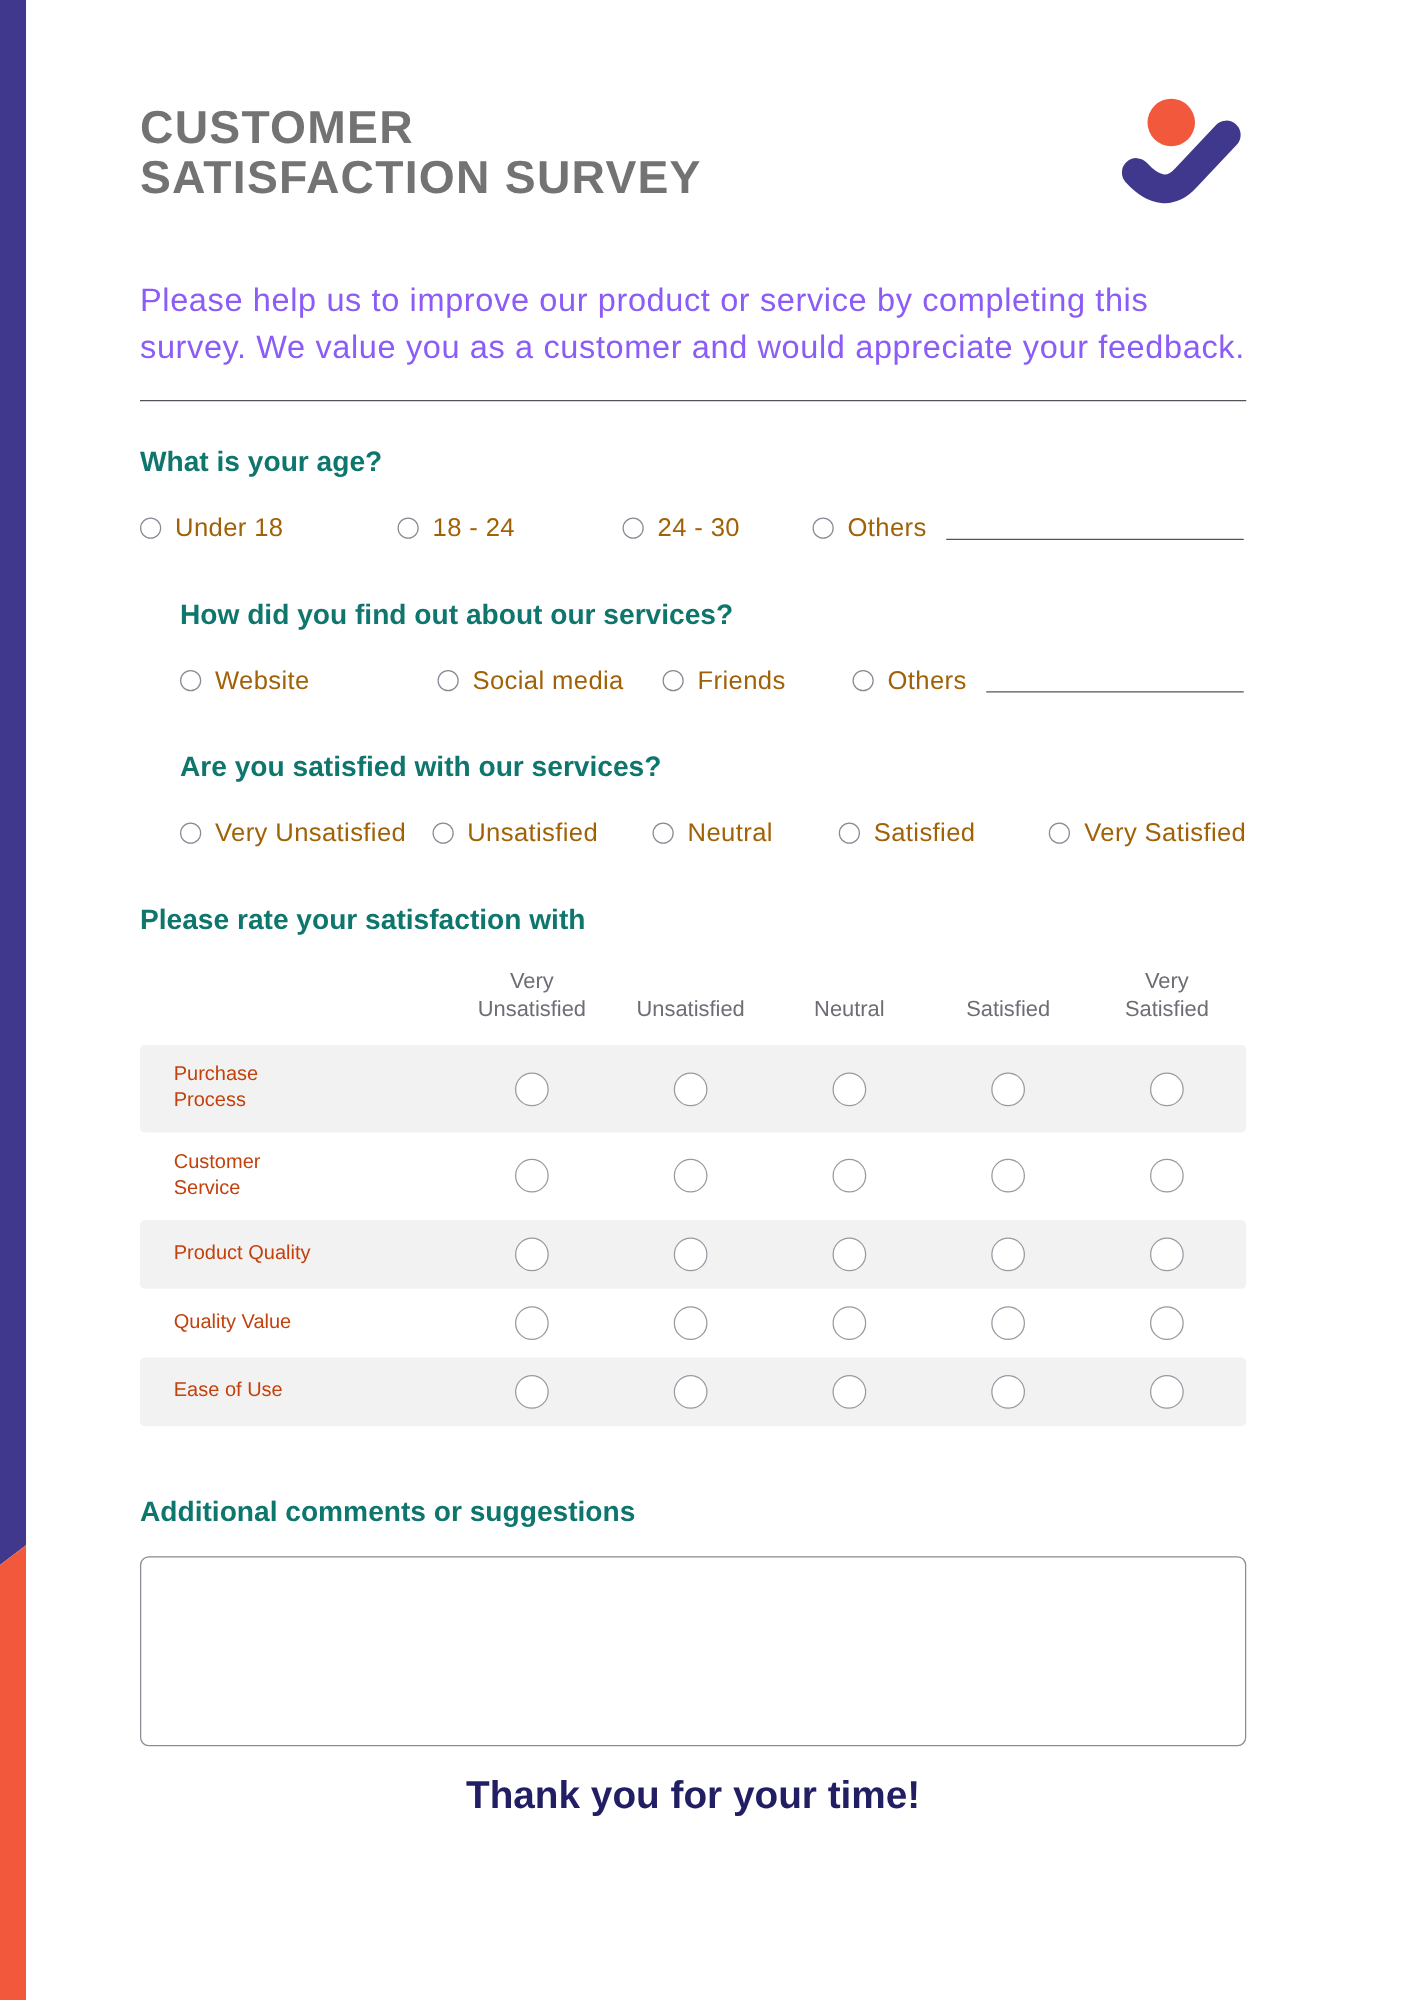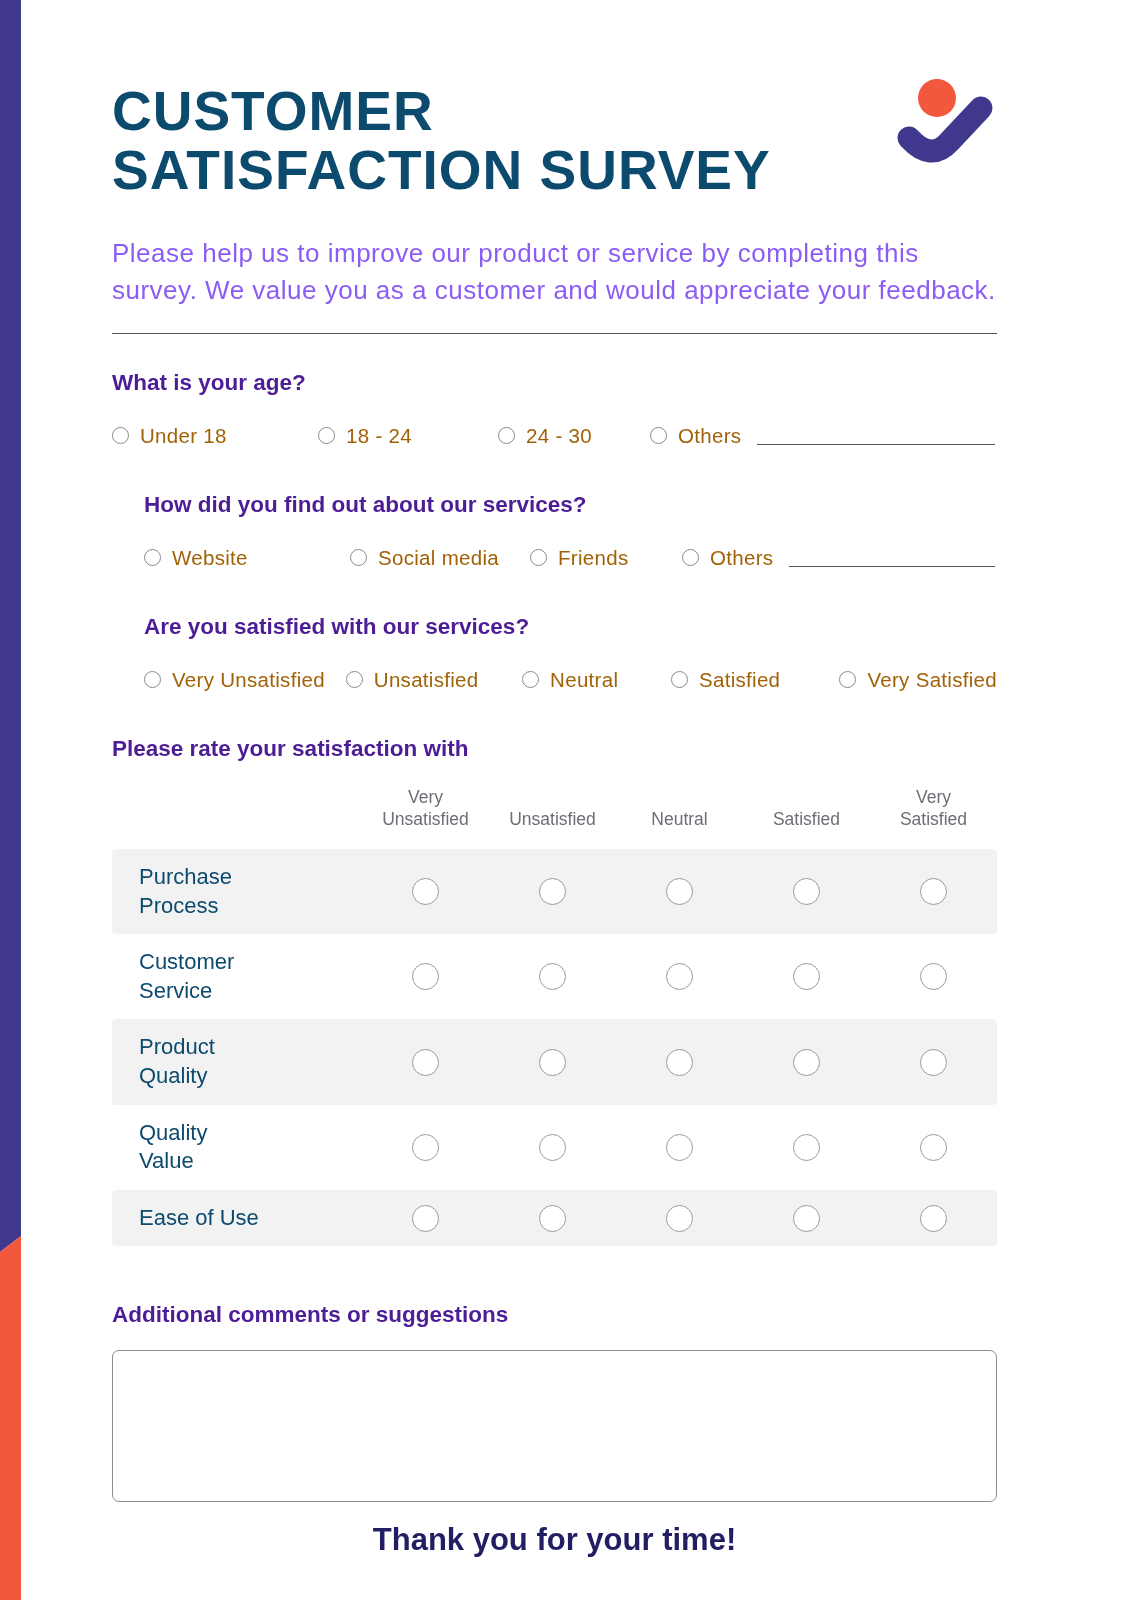--- a/index.html
+++ b/index.html
@@ -19,49 +19,49 @@
     top: 0; height: 1252px; background: #3f388c;
     clip-path: polygon(0 0, 100% 0, 100% calc(100% - 16px), 0 100%);
   }
   .stripe-orange {
     top: 1236px; height: 364px; background: #f2593c;
     clip-path: polygon(0 16px, 100% 0, 100% 100%, 0 100%);
   }
   .content { position: relative; margin-left: 112px; width: 885px; padding-top: 82px; }
 
   .header-row { display: flex; justify-content: space-between; align-items: flex-start; }
-  h1.title { color: #0c4a6e; font-size: 55px; line-height: 1.08; letter-spacing: 1px; font-weight: bold; }
+  h1.title { color: #737373; font-size: 37px; line-height: 1.08; letter-spacing: 1px; font-weight: bold; }
   h1.title span { display: block; }
   .logo { width: 104px; height: 112px; flex: 0 0 auto; margin-top: -6px; }
 
   .intro { margin-top: 34px; color: #8b5cf6; font-size: 26px; line-height: 1.42; letter-spacing: 0.5px; max-width: 900px; }
   .divider { margin-top: 24px; border: none; border-top: 1.5px solid #54535b; width: 100%; }
 
   .question { margin-top: 36px; }
   .question.q2, .question.q3 { margin-top: 44px; margin-left: 32px; }
-  .q-label { color: #4c1d95; font-size: 22.5px; font-weight: bold; }
+  .q-label { color: #0f766e; font-size: 22.5px; font-weight: bold; }
   .options { display: flex; align-items: center; margin-top: 28px; }
   .option { display: flex; align-items: center; cursor: pointer; }
   .w-a { width: 206px; } .w-b { width: 180px; } .w-c { width: 152px; } .w-d { width: 172px; }
   .radio {
     display: inline-block; width: 17px; height: 17px; border-radius: 50%;
     border: 1.6px solid #8a8994; background: #ffffff; margin-right: 11px; flex: 0 0 auto;
   }
   .option-text { color: #a16207; font-size: 20.5px; letter-spacing: 0.3px; white-space: nowrap; }
   .other-line { flex: 1; border-bottom: 1.5px solid #55545c; align-self: flex-end; margin: 0 2px 3px 16px; height: 1px; }
 
   .matrix { margin-top: 44px; }
   .matrix-table { margin-top: 24px; }
   .m-header { display: flex; align-items: flex-end; margin-bottom: 18px; }
   .m-label-col { width: 250px; flex: 0 0 auto; padding-left: 27px; }
   .m-col { width: 127px; flex: 0 0 auto; display: flex; justify-content: center; align-items: center; }
   .m-col-header { color: #6e6d76; font-size: 17.5px; text-align: center; line-height: 1.3; max-width: 100px; }
   .m-row { display: flex; align-items: center; padding: 14px 0; border-radius: 4px; }
   .m-row.alt { background: #f3f2f3; }
-  .m-row-label { color: #0c4a6e; font-size: 22px; line-height: 1.3; max-width: 122px; display: inline-block; }
+  .m-row-label { color: #c2410c; font-size: 16px; line-height: 1.3; max-width: 122px; display: inline-block; }
   .radio-lg {
     display: inline-block; width: 27px; height: 27px; border-radius: 50%;
     border: 1.6px solid #9a99a2; background: #ffffff;
   }
 
   .comments { margin-top: 56px; }
   .comments-box {
     margin-top: 22px; width: 100%; height: 152px; resize: none;
     border: 1.5px solid #8b8b93; border-radius: 7px; background: #ffffff;
     font-family: "Liberation Sans", sans-serif; font-size: 20px; color: #56555e; padding: 14px 16px;

